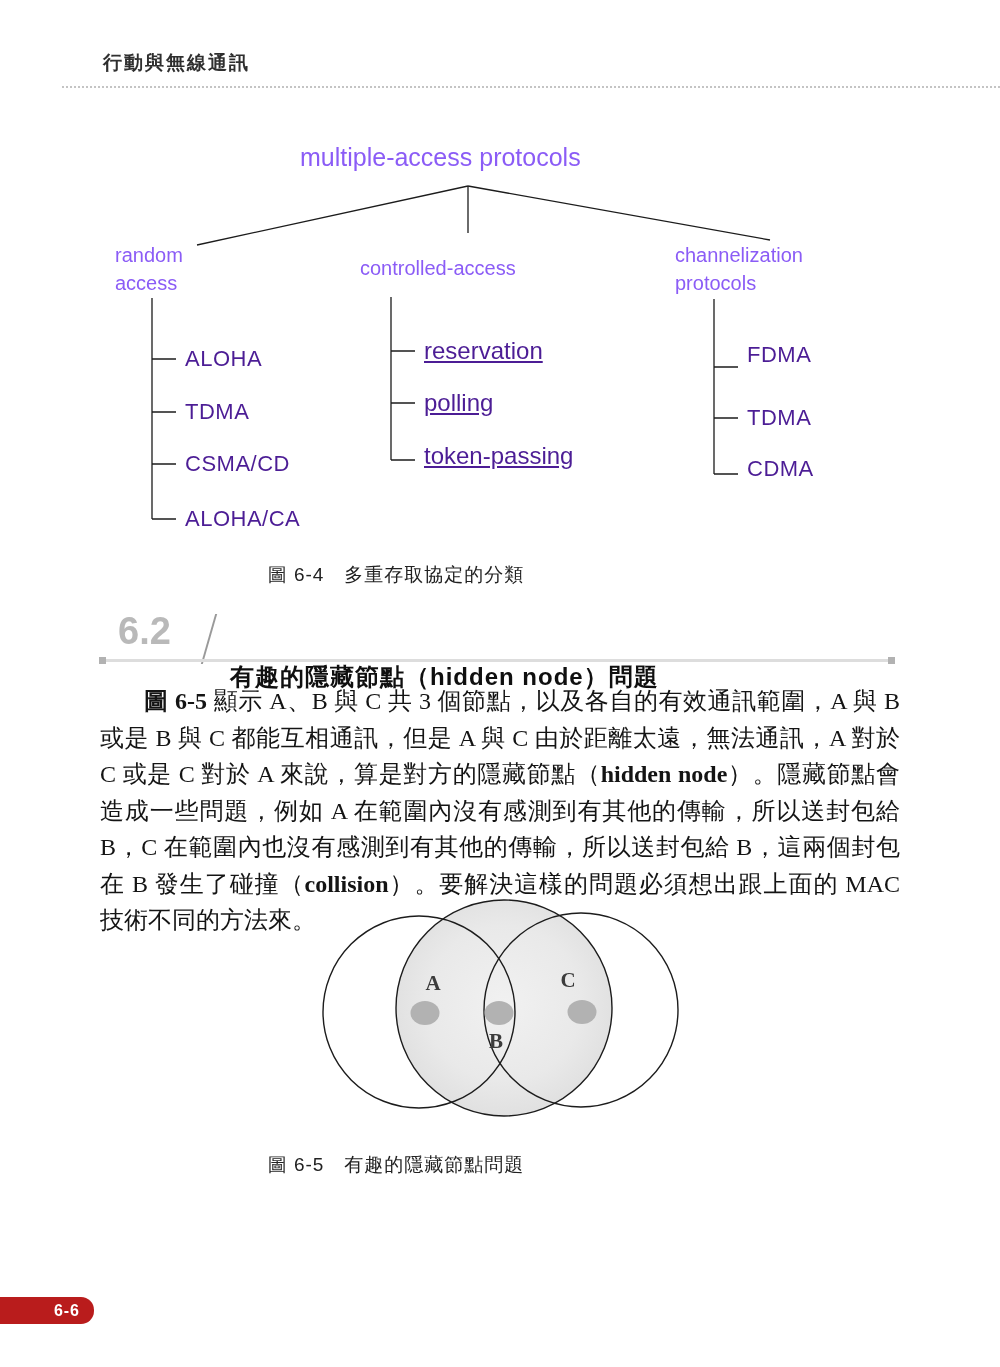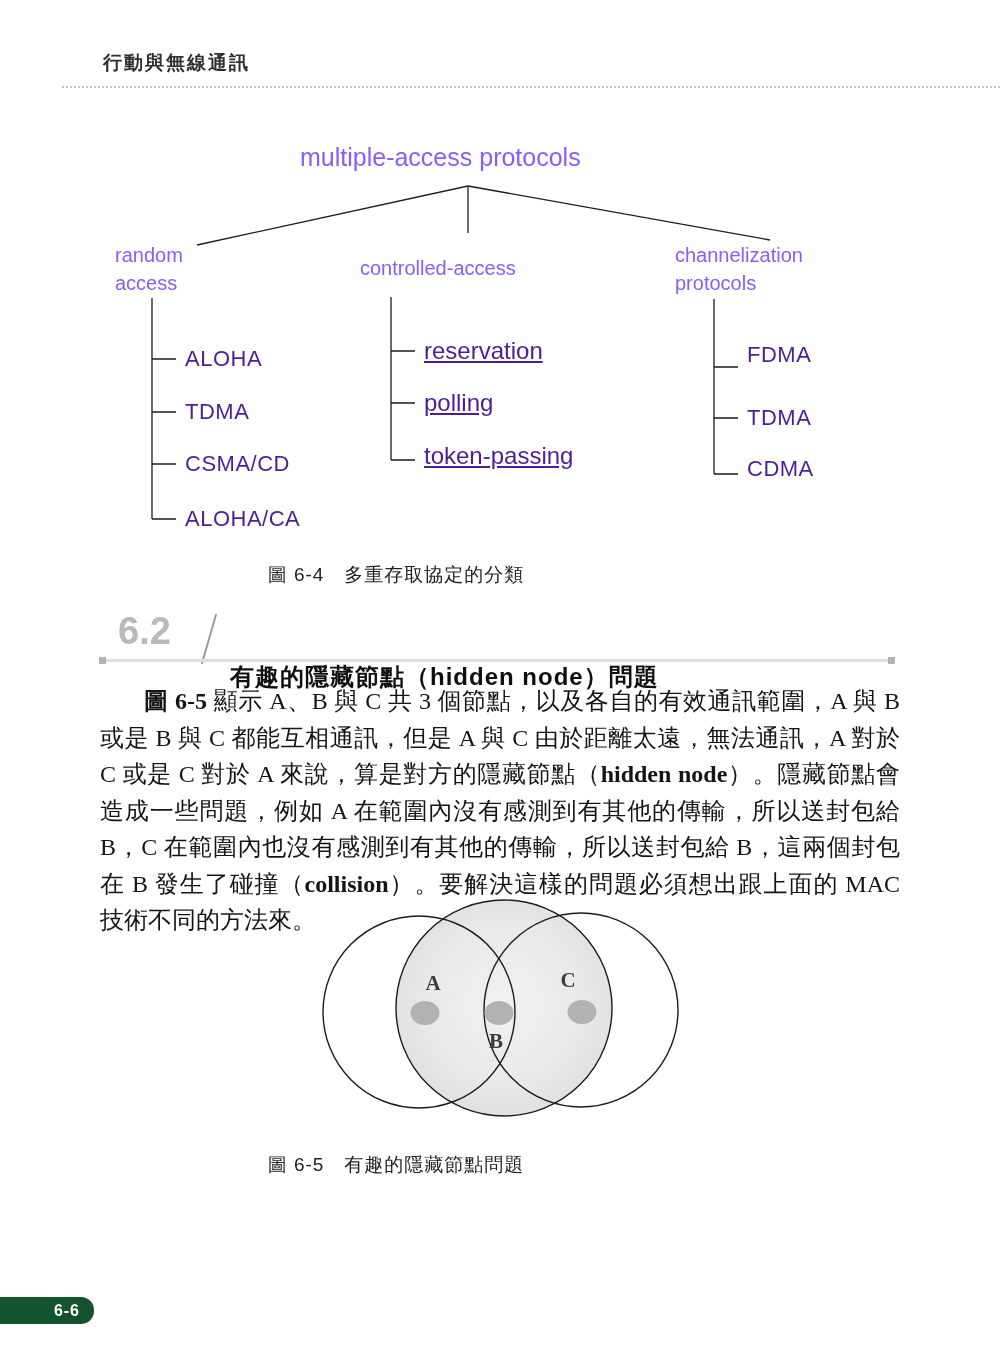--- a/index.html
+++ b/index.html
@@ -93,21 +93,21 @@
   
   .venn-svg { left: 300px; top: 893px; width: 400px; height: 240px; }
   .venn-label {
     font-family: "Liberation Serif", "DejaVu Serif", serif;
     font-weight: 700; font-size: 21px; fill: #3c3c3c;
   }
 
   
   .page-badge {
     left: 0; top: 1297px; width: 94px; height: 27px;
-    background: #14532d;
+    background: #b91c1c;
     border-radius: 0 13px 13px 0;
     color: #ffffff; font-size: 16px; font-weight: 700;
     line-height: 27px; text-align: right; padding-right: 14px;
     letter-spacing: 1px;
     font-family: "Liberation Sans", "DejaVu Sans", sans-serif;
   }
 </style>
 </head>
 <body>
 

